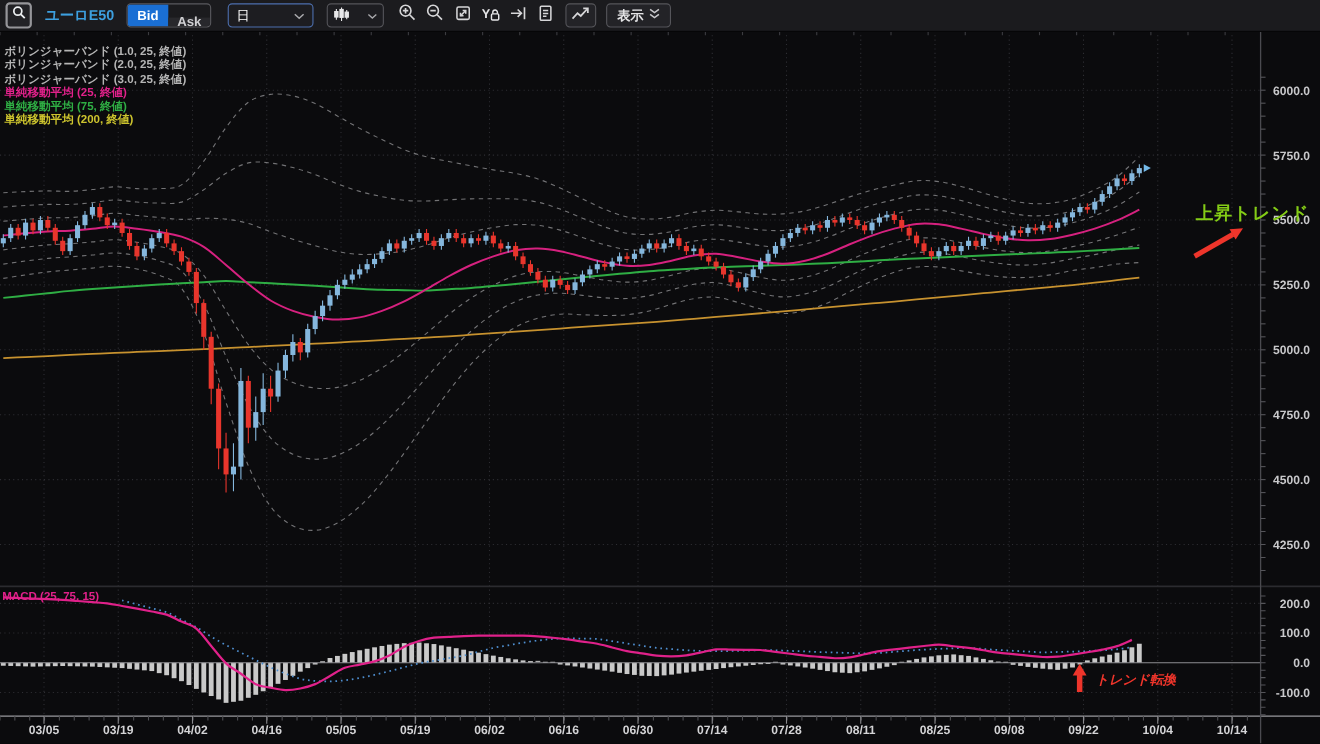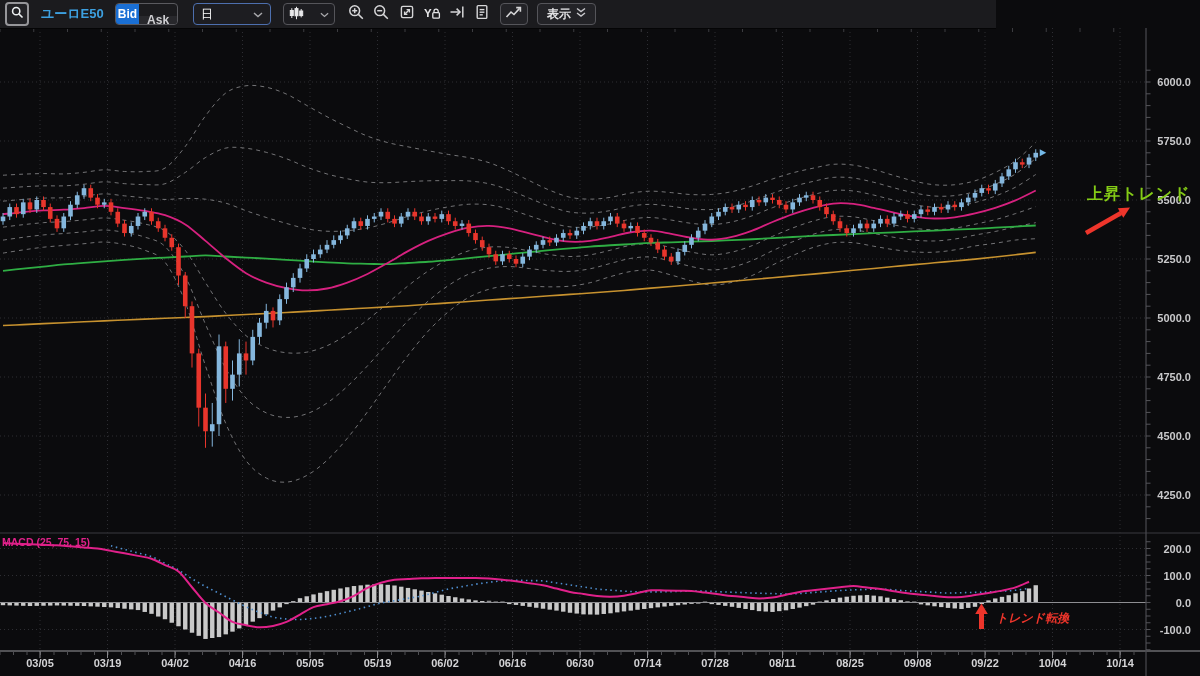--- a/index.html
+++ b/index.html
@@ -1,27 +1,27 @@
 <!DOCTYPE html>
 <html><head>
 <meta charset="utf-8">
 <style>
   html,body{margin:0;padding:0;width:1200px;height:676px;background:#0b0b0d;overflow:hidden;
     font-family:"Liberation Sans",sans-serif;position:relative;}
   #stage{position:absolute;inset:0;width:1200px;height:676px;}
   #chart-svg{position:absolute;left:0;top:0;z-index:1;}
 
   
-  .toolbar{position:absolute;top:0;left:0;width:996px;height:28px;background:#1b1b1e;
+  .toolbar{position:absolute;top:0;left:0;width:1200px;height:28px;background:#1b1b1e;
     border-bottom:1px solid #050506;display:flex;align-items:center;z-index:10;}
   .tb-search{width:20px;height:20px;margin-left:5px;border:2px solid #96969a;border-radius:4px;
     background:#222226;display:flex;align-items:center;justify-content:center;flex:none;}
   .tb-symbol{color:#3da0e0;font-weight:bold;font-size:13px;margin-left:12px;white-space:nowrap;}
   .seg{display:flex;margin-left:11px;border:1px solid #5a5a5f;border-radius:4px;overflow:hidden;height:20px;flex:none;}
-  .seg-bid{background:#1a6fd4;color:#fff;font-weight:bold;font-size:12px;padding:0 2px;display:flex;align-items:center;}
+  .seg-bid{background:#1a6fd4;color:#fff;font-weight:bold;font-size:12px;padding:0 9px;display:flex;align-items:center;}
   .seg-ask{background:#28282c;color:#cfcfd2;font-weight:bold;font-size:12px;padding:0 8px;display:flex;align-items:center;margin-top:12px;}
   .dd{height:20px;border:1px solid #55555a;border-radius:4px;background:#1d1d21;display:flex;
     align-items:center;color:#fff;font-size:12px;flex:none;}
   .dd-tf{width:62px;margin-left:15px;border-color:#4d6fae;padding:0 7px;justify-content:space-between;}
   .dd-ct{width:40px;margin-left:12px;padding:0 5px;justify-content:space-between;}
   .tb-icons{display:flex;margin-left:9px;align-items:center;}
   .tbi{width:25px;height:22px;display:flex;align-items:center;justify-content:center;flex:none;}
   .tb-box{border:1px solid #55555a;border-radius:4px;width:26px;height:20px;margin-left:6px;
     display:flex;align-items:center;justify-content:center;background:#232327;flex:none;}
   .tb-show{border:1px solid #55555a;border-radius:4px;height:20px;margin-left:9px;display:flex;
@@ -906,20 +906,28 @@
       <span>表示</span>
       <span>
         <svg width="10" height="11" viewBox="0 0 10 11" fill="none" stroke="#c8c8cc" stroke-width="1.4">
             <polyline points="1,1.5 5,4.5 9,1.5"></polyline>
             <polyline points="1,6 5,9 9,6"></polyline>
           </svg>
       </span>
     </div>
   </div>
 
+  <div class="legend">
+    <div style="color: rgb(181, 181, 181);">ボリンジャーバンド (1.0, 25, 終値)</div>
+    <div style="color: rgb(181, 181, 181);">ボリンジャーバンド (2.0, 25, 終値)</div>
+    <div style="color: rgb(181, 181, 181);">ボリンジャーバンド (3.0, 25, 終値)</div>
+    <div style="color: rgb(224, 33, 138);">単純移動平均 (25, 終値)</div>
+    <div style="color: rgb(47, 174, 68);">単純移動平均 (75, 終値)</div>
+    <div style="color: rgb(205, 196, 46);">単純移動平均 (200, 終値)</div>
+  </div>
 
   <div class="macd-label" style="color: rgb(224, 33, 138);">MACD (25, 75, 15)</div>
 
   <div class="anno anno-up-text" style="color: #84cc16; margin-left: 16px;">上昇トレンド</div>
   <div class="anno anno-up-arrow" style="color: rgb(238, 53, 43);">
     <svg width="56" height="36" viewBox="0 0 56 36">
         <line x1="6" y1="30" x2="41" y2="10" stroke="currentColor" stroke-width="4.6"></line>
         <polygon points="50,4.5 43.3,14.8 37.8,5.3" fill="currentColor"></polygon>
       </svg>
   </div>

